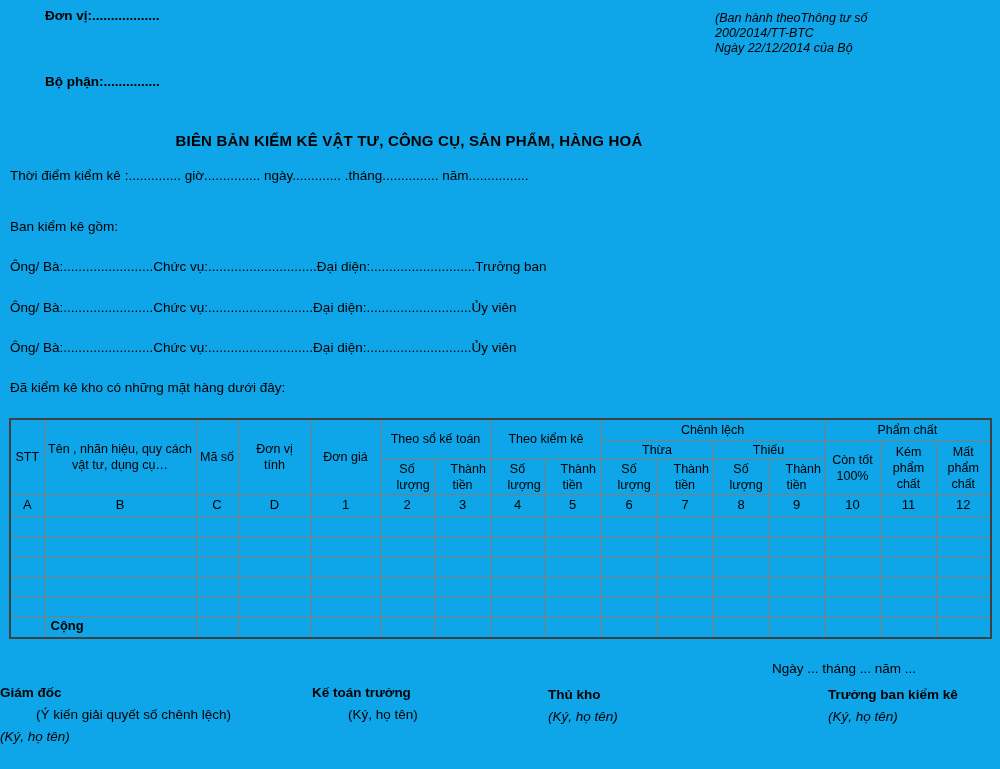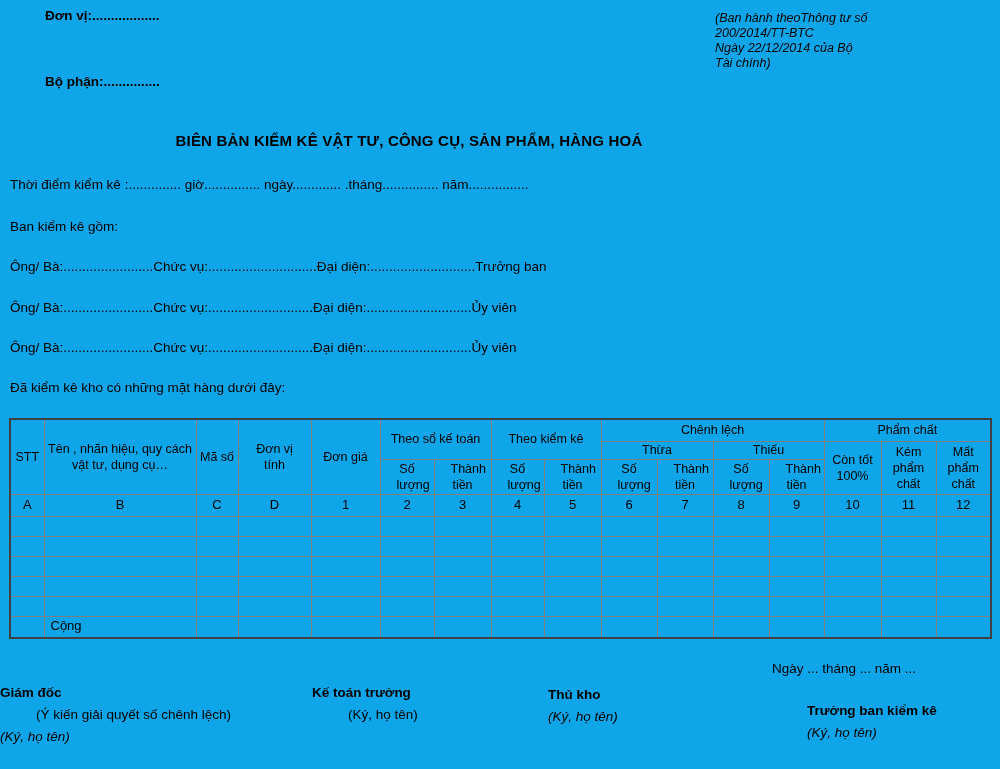--- a/index.html
+++ b/index.html
@@ -10,21 +10,21 @@
   .unit-label   { position:absolute; left:45px; top:8px;  font-size:13.5px; font-weight:bold; }
   .dept-label   { position:absolute; left:45px; top:74px; font-size:13.5px; font-weight:bold; }
 
   .form-meta    { position:absolute; left:715px; top:6px; width:275px; }
   .form-no      { font-size:13.5px; font-weight:bold; }
   .form-note    { margin-top:5px; font-size:12.5px; font-style:italic; line-height:15px; }
 
   .doc-title    { position:absolute; left:0; top:132px; width:818px; text-align:center;
                   font-size:15px; font-weight:bold; letter-spacing:.2px; }
 
-  .time-line        { position:absolute; left:10px; top:177px; font-size:13.5px; }
+  .time-line        { position:absolute; left:10px; top:168px; font-size:13.5px; }
   .committee-intro  { position:absolute; left:10px; top:219px; font-size:13.5px; }
   .member-line      { position:absolute; left:10px; font-size:13.5px; }
   .member-0 { top:259px; }
   .member-1 { top:300px; }
   .member-2 { top:340px; }
   .table-intro      { position:absolute; left:10px; top:380px; font-size:13.5px; }
 
   table.inv { position:absolute; left:9px; top:418px; width:981px;
               border-collapse:collapse; table-layout:fixed;
               border:2px solid #404040; }
@@ -33,46 +33,45 @@
                      padding:0 2px; overflow:hidden; }
   .inv tr.hr1 { height:22px; }
   .inv tr.hr2 { height:18px; }
   .inv tr.hr3 { height:35px; }
   .inv tr.letters-row { height:22px; }
   .inv tr.letters-row td { font-size:13px; }
   .inv tr.body-row { height:20px; }
   .inv tr.total-row { height:22px; }
   .inv th.sub { padding:0 16px; }
   .inv th.pad-lg { padding:0 12px; }
-  .inv td.total-cell { text-align:left; padding-left:6px; font-size:13px; }
+  .inv td.total-cell { text-align:left; padding-left:6px; font-size:13px;font-weight:bold; }
 
   .date-line { position:absolute; left:772px; top:661px; font-size:13.5px; }
   .sig-block { position:absolute; font-size:13.5px; line-height:22px; }
   .sig-title { font-weight:bold; }
   .sig-note  { font-style:normal;margin-left:36px; }
   .sig-sign-italic { font-style:italic; }
   .sig-0 { left:0;  top:682px; }
   .sig-1 { left:312px; top:682px; }
   .sig-2 { left:548px; top:684px; }
-  .sig-3 { left:807px; top:684px;margin-top:16px; }
+  .sig-3 { left:828px; top:684px; }
 </style>
 </head>
 <body>
 
 <div class="page">
 
   <div class="unit-label">Đơn vị:..................</div>
   <div class="dept-label">Bộ phận:...............</div>
 
   <div class="form-meta">
     <div class="form-note">
       <div>(Ban hành theoThông tư số</div>
       <div>200/2014/TT-BTC</div>
       <div>Ngày 22/12/2014 của Bộ</div>
-      <div>Tài chính)</div>
     </div>
   </div>
 
   <div class="doc-title">BIÊN BẢN KIỂM KÊ VẬT TƯ, CÔNG CỤ, SẢN PHẨM, HÀNG HOÁ</div>
 
   <div class="time-line">Thời điểm kiểm kê :.............. giờ............... ngày............. .tháng............... năm................</div>
   <div class="committee-intro">Ban kiểm kê gồm:</div>
   <div class="member-line member-0">Ông/ Bà:........................Chức vụ:.............................Đại diện:............................Trưởng ban</div>
   <div class="member-line member-1">Ông/ Bà:........................Chức vụ:............................Đại diện:............................Ủy viên</div>
   <div class="member-line member-2">Ông/ Bà:........................Chức vụ:............................Đại diện:............................Ủy viên</div>

